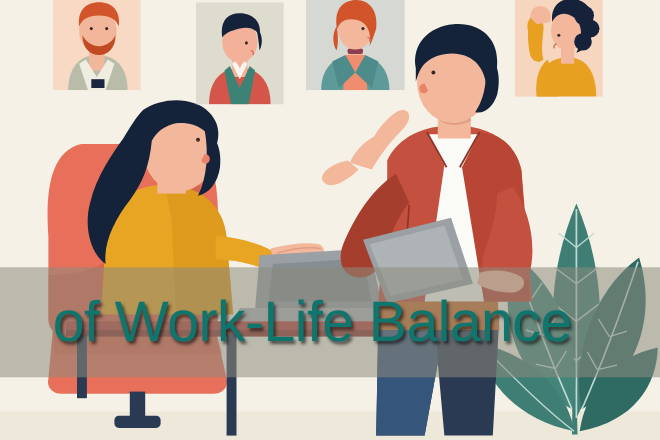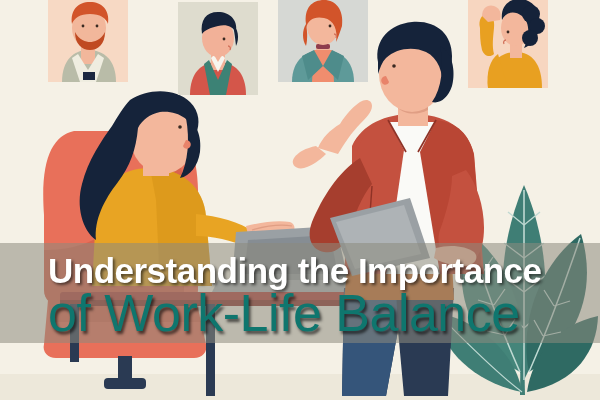--- a/index.html
+++ b/index.html
@@ -263,17 +263,16 @@
       <circle cx="63" cy="20" r="9" fill="#152239"></circle>
       <circle cx="69" cy="32" r="8" fill="#152239"></circle>
       <circle cx="62" cy="44" r="8" fill="#152239"></circle>
       <circle cx="40" cy="38" r="1.4" fill="#3A2A22"></circle>
       <path d="M38 46 C36 46 35 48 36 50" stroke="#D2725C" stroke-width="1.3" fill="none"></path>
     </svg>
   </div>
 
   <div class="banner"></div>
   <div class="title-wrap">
-    <div class="title-line1">Understanding the Importance</div>
     <div class="title-line2">of Work-Life Balance</div>
   </div>
 
 </div>
 
 </body></html>

